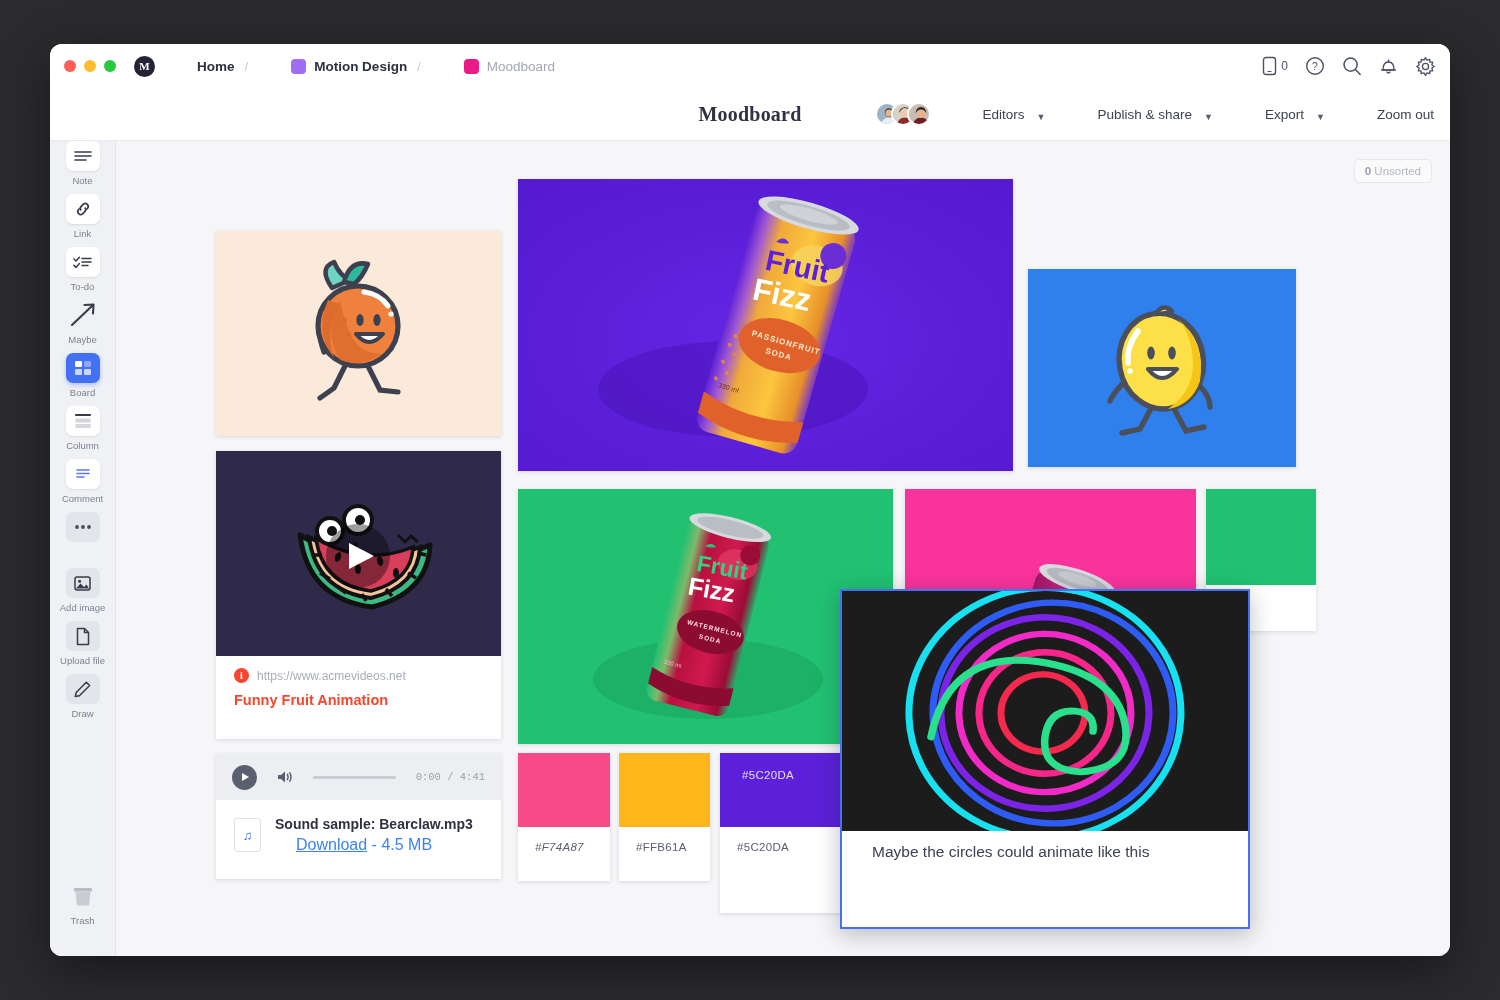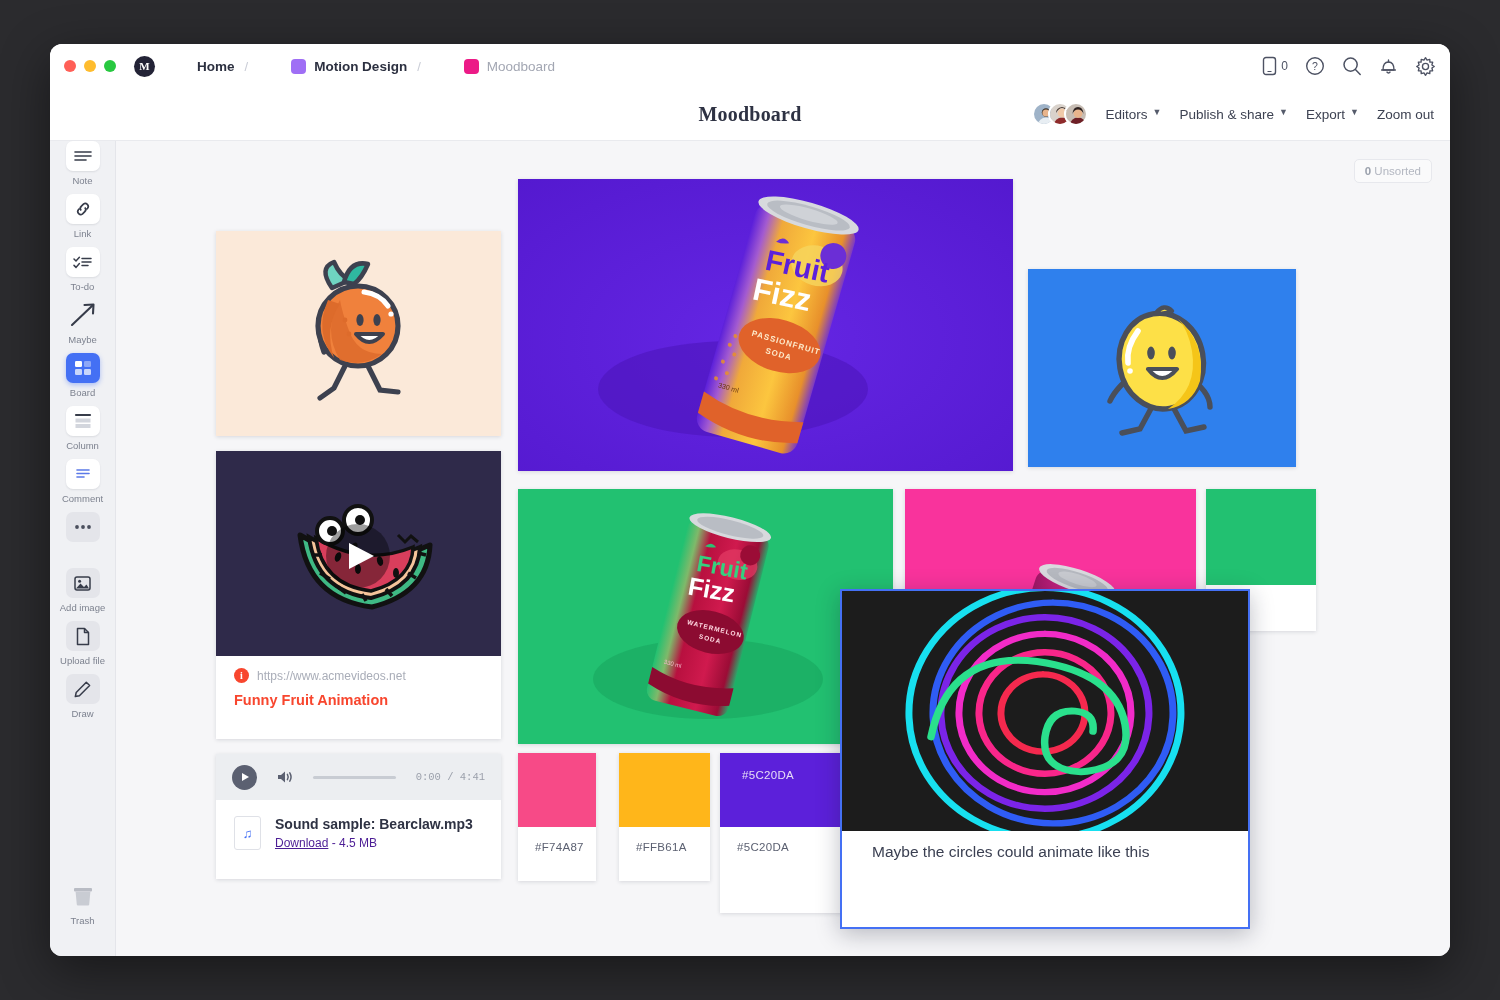--- a/index.html
+++ b/index.html
@@ -79,21 +79,21 @@
   }
   .avatars { display: flex; align-items: center; }
   .av {
     width: 24px; height: 24px; border-radius: 50%;
     border: 2px solid #fff; margin-left: -8px; overflow: hidden;
     position: relative;
   }
   .av:first-child { margin-left: 0; }
   .menu-item {
     font-size: 13.5px; color: #3d4252; cursor: pointer;
-    display: flex; align-items: flex-start; gap: 5px; white-space: nowrap;
+    display: flex; align-items: flex-end; gap: 12px; white-space: nowrap; margin-left: 34px;
   }
   .caret { font-size: 9px; color: #555b6b; }
 
   
   .body { flex: 1; display: flex; min-height: 0; }
 
   
   .sidebar {
     width: 66px; flex: 0 0 66px;
     background: #f0f1f4;
@@ -159,21 +159,21 @@
   }
   .track { flex: 1; height: 3px; background: #c8ccd3; border-radius: 2px; }
   .ts { font-size: 10.5px; color: #9ba0ab; font-family: "Liberation Mono", monospace; }
   .audio-meta { display: flex; align-items: center; gap: 14px; padding: 16px 18px 18px; }
   .file-ico {
     width: 27px; height: 34px; background: #fff; border: 1px solid #dfe1e7;
     border-radius: 3px; display: flex; align-items: center; justify-content: center;
     color: #4470f4; font-size: 13px;
   }
   .audio-name { font-size: 14px; font-weight: bold; color: #2e3243; }
-  .audio-sub { font-size: 12px; color: #4c1d95; margin-top: 4px; }
+  .audio-sub { font-size: 16px; color: #3b82f6; margin-top: 4px; margin-left: 21px; }
   .audio-sub u { cursor: pointer; }
 
   
   .sw-fill { width: 100%; height: 74px; position: relative; }
   .sw-lbl { font-size: 11.5px; color: #5b6071; padding: 14px 0 0 17px; letter-spacing:.3px; }
   .sw-overlay {
     position: absolute; top: 16px; left: 22px;
     font-size: 11.5px; color: #e6dcf7; letter-spacing:.3px;
   }
 
@@ -678,21 +678,21 @@
             <text x="-24" y="-10" font-family="Liberation Sans, sans-serif" font-size="24" font-weight="bold" fill="#ffffff" transform="rotate(-4 -24 -10)">Fizz</text>
           </g>
         </svg>
       </div>
 
       <div class="card shadowed" style="left:1090px; top:348px; width:110px; height:142px;">
         <div class="sw-fill" style="background:#22c171; height:96px;"></div>
         <div class="sw-lbl" style="padding-left:13px;">171</div>
       </div>
 
-      <div class="card shadowed" style="left:402px; top:612px; width:78px; height:128px;">
+      <div class="card shadowed" style="left:402px; top:612px; width:92px; height:128px;font-style:italic;">
         <div class="sw-fill" style="background:#F74A87;"></div>
         <div class="sw-lbl">#F74A87</div>
       </div>
 
       <div class="card shadowed" style="left:503px; top:612px; width:91px; height:128px;">
         <div class="sw-fill" style="background:#FFB61A;"></div>
         <div class="sw-lbl">#FFB61A</div>
       </div>
 
       <div class="card shadowed" style="left:604px; top:612px; width:155px; height:160px;">

